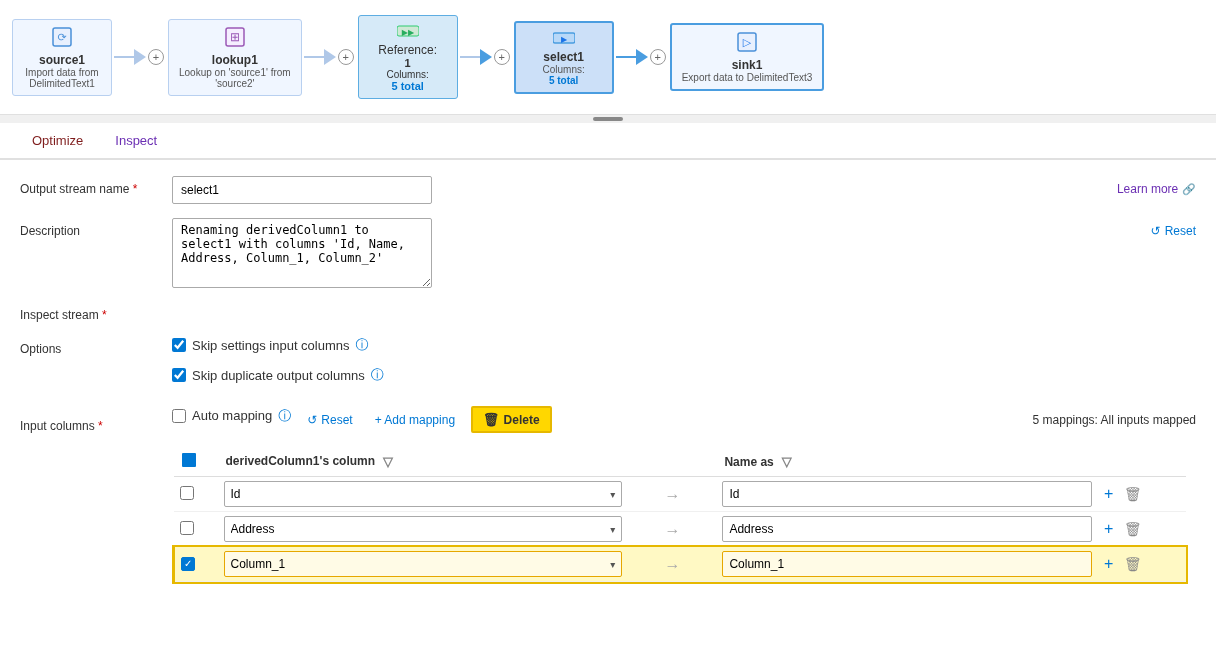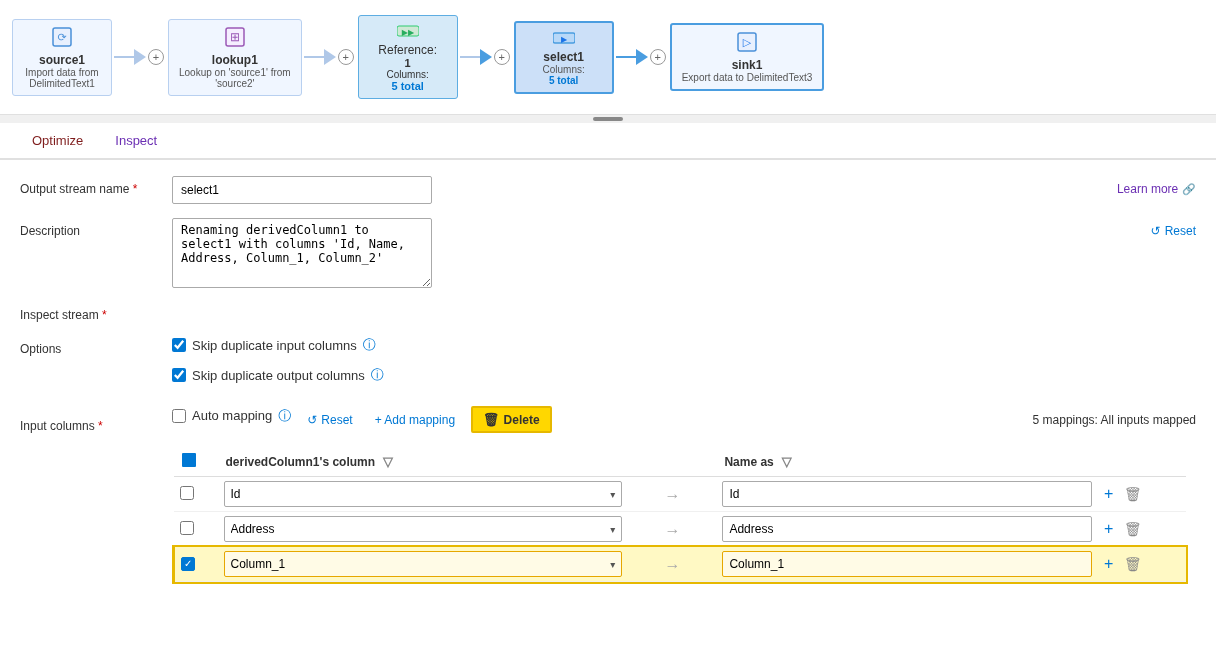--- a/index.html
+++ b/index.html
@@ -458,21 +458,21 @@
       <span>Inspect stream</span>
       <span class="required">*</span>
     </div>
   </div>
 
   <div class="form-row">
     <div class="form-label">Options</div>
     <div class="form-control-area">
       <div class="checkbox-row">
         <input type="checkbox" checked="" class="checkbox-blue" style="">
-        <span>Skip duplicate input columns</span>
+        <span>Skip settings input columns</span>
         <span class="info-icon">ⓘ</span>
       </div>
       <div class="checkbox-row">
         <input type="checkbox" checked="" class="checkbox-blue" style="">
         <span>Skip duplicate output columns</span>
         <span class="info-icon">ⓘ</span>
       </div>
     </div>
   </div>
 
@@ -503,21 +503,21 @@
   </div>
 
   <div class="mapping-table-wrapper">
     <table class="mapping-table">
       <thead>
         <tr>
           <th class="col-checkbox">
             <span class="blue-square-icon"></span>
           </th>
           <th class="col-source">
-            <div style="display:flex;align-items:center;gap:8px;">
+            <div style="display:flex;align-items:flex-start;gap:8px;">
               <span>derivedColumn1's column</span>
               <span class="filter-icon">▽</span>
             </div>
           </th>
           <th class="col-arrow"></th>
           <th class="col-name-as">
             <div style="display:flex;align-items:center;gap:8px;">
               <span>Name as</span>
               <span class="filter-icon">▽</span>
             </div>

